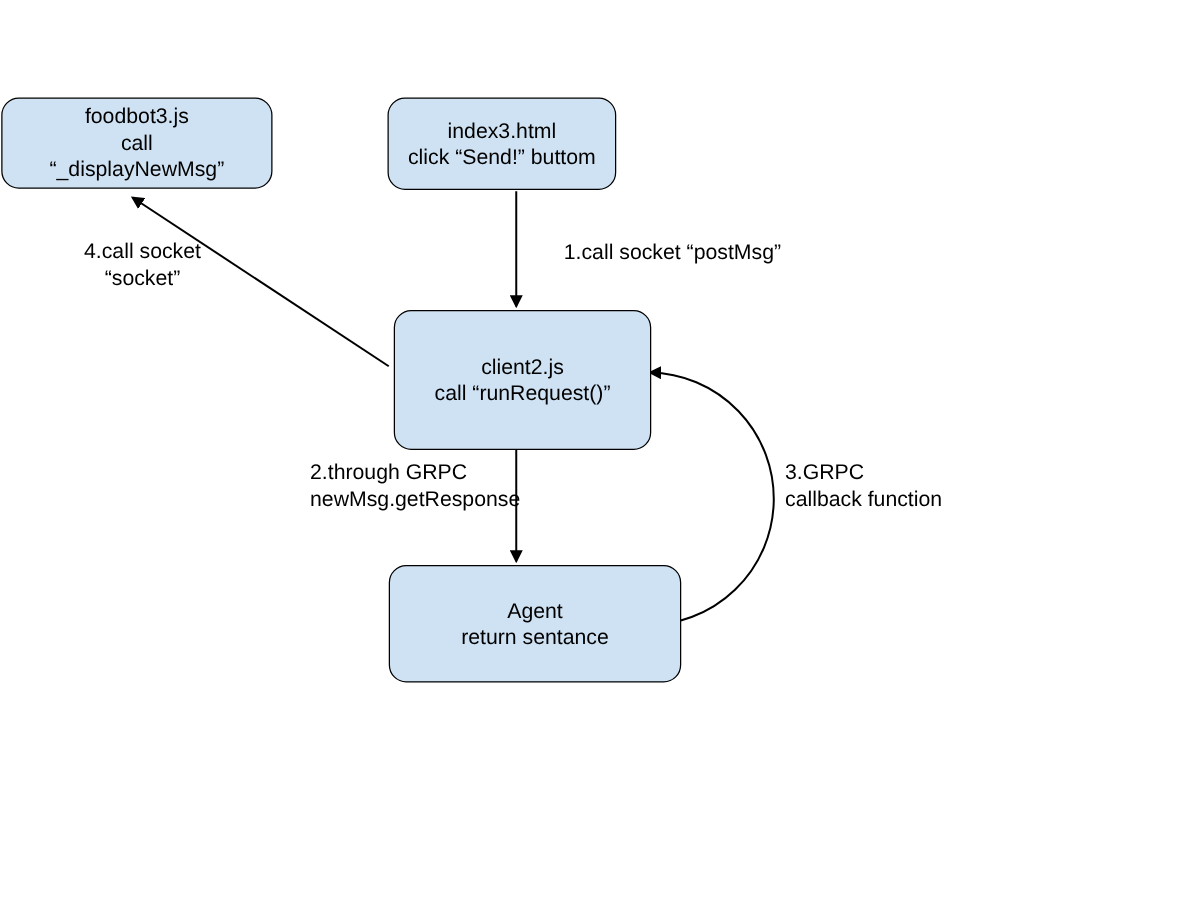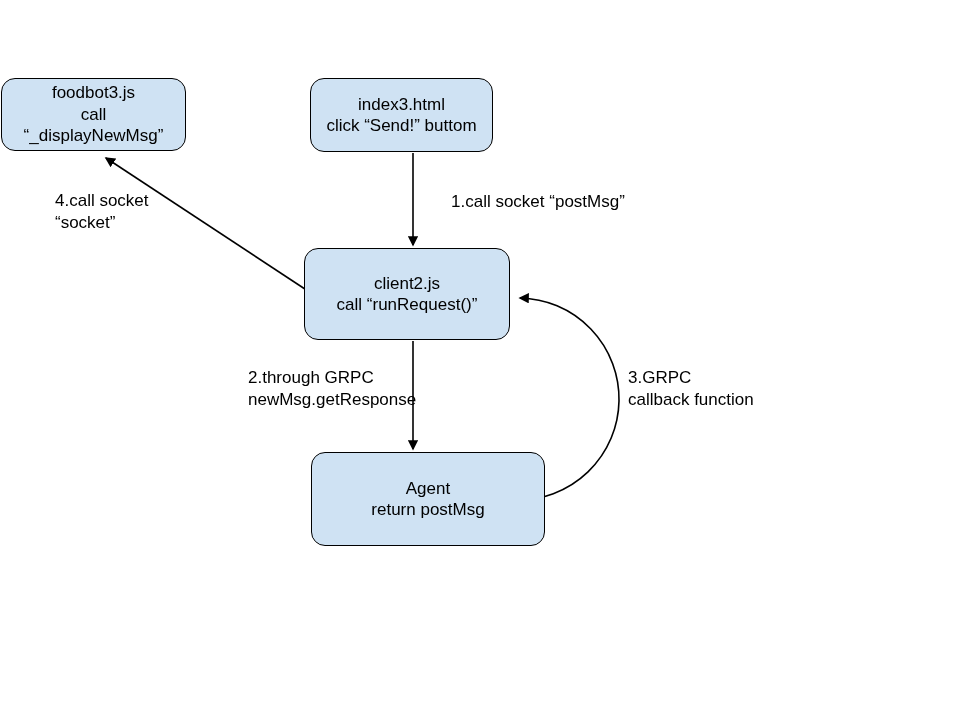--- a/index.html
+++ b/index.html
@@ -47,58 +47,58 @@
     line-height: 21.5px;
     color: var(--text);
   }
   .edge-label {
     position: absolute;
     font-size: 17px;
     line-height: 22px;
     color: var(--text);
     white-space: nowrap;
   }
-  .edge-label.centered { text-align: left; white-space: normal; }
+  .edge-label.centered { text-align: center; white-space: normal; }
 </style>
 </head>
 <body>
 
 <div class="canvas">
 
   <svg class="edges-layer" width="960" height="720" viewBox="0 0 960 720" xmlns="http://www.w3.org/2000/svg">
     <defs>
       <marker id="arrowhead" viewBox="0 0 10 10" refX="8.5" refY="5" markerWidth="6.5" markerHeight="6.5" orient="auto-start-reverse">
         <path d="M0 0 L10 5 L0 10 Z" fill="var(--edge)"></path>
       </marker>
     </defs>
     <path class="edge-path" d="M413 153 L413 245" marker-end="url(#arrowhead)"></path>
     <path class="edge-path" d="M413 341 L413 449" marker-end="url(#arrowhead)"></path>
     <path class="edge-path" d="M516 500 A101 101 0 0 0 520 298" marker-end="url(#arrowhead)"></path>
     <path class="edge-path" d="M311 293 L106 158" marker-end="url(#arrowhead)"></path>
   </svg>
 
-  <div class="node" style="left:1px; top:78px; width:185px; height:73px;">
+  <div class="node" style="left:1px; top:78px; width:217px; height:73px;">
     <div>foodbot3.js</div>
     <div>call</div>
     <div>“_displayNewMsg”</div>
   </div>
 
   <div class="node" style="left:310px; top:78px; width:183px; height:74px;">
     <div>index3.html</div>
     <div>click “Send!” buttom</div>
   </div>
 
-  <div class="node" style="left:304px; top:248px; width:206px; height:92px;">
+  <div class="node" style="left:315px; top:248px; width:206px; height:112px;">
     <div>client2.js</div>
     <div>call “runRequest()”</div>
   </div>
 
   <div class="node" style="left:311px; top:452px; width:234px; height:94px;">
     <div>Agent</div>
-    <div>return postMsg</div>
+    <div>return sentance</div>
   </div>
 
   <div class="edge-label" style="left:423px; top:191px;margin-left:28px;">
     <div>1.call socket “postMsg”</div>
   </div>
 
   <div class="edge-label centered" style="left:55px; top:190px; width:118px;">
     <div>4.call socket</div>
     <div>“socket”</div>
   </div>

